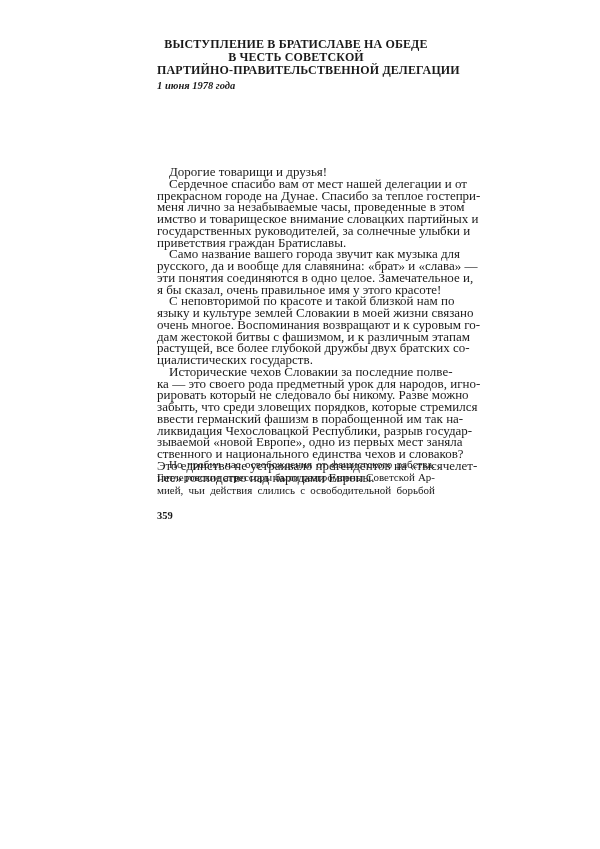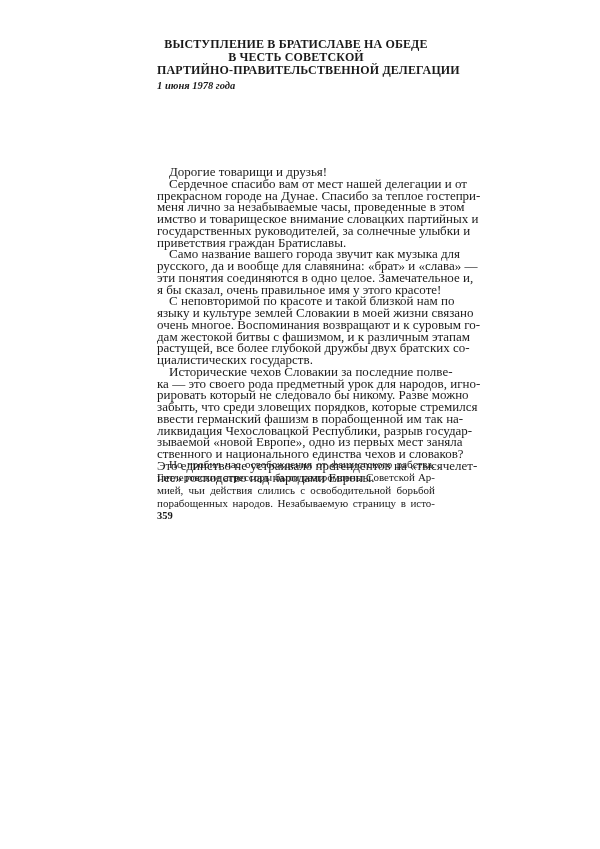--- a/index.html
+++ b/index.html
@@ -57,17 +57,16 @@
     <span class="line">зываемой «новой Европе», одно из первых мест заняла</span>
     <span class="line">ственного и национального единства чехов и словаков?</span>
     <span class="line">Это единство не устраивало претендентов на «тысячелет-</span>
     <span class="line last">нее» господство над народами Европы.</span>
   </div>
 
   <div class="body2">
     <span class="line indent">Но пробил час освобождения от фашистского рабства.</span>
     <span class="line">Гитлеровские агрессоры были разгромлены Советской Ар-</span>
     <span class="line">мией, чьи действия слились с освободительной борьбой</span>
-    <span class="line">порабощенных народов. Незабываемую страницу в исто-</span>
   </div>
 
   <div class="pagenum">359</div>
 </div>
 
 </body></html>

